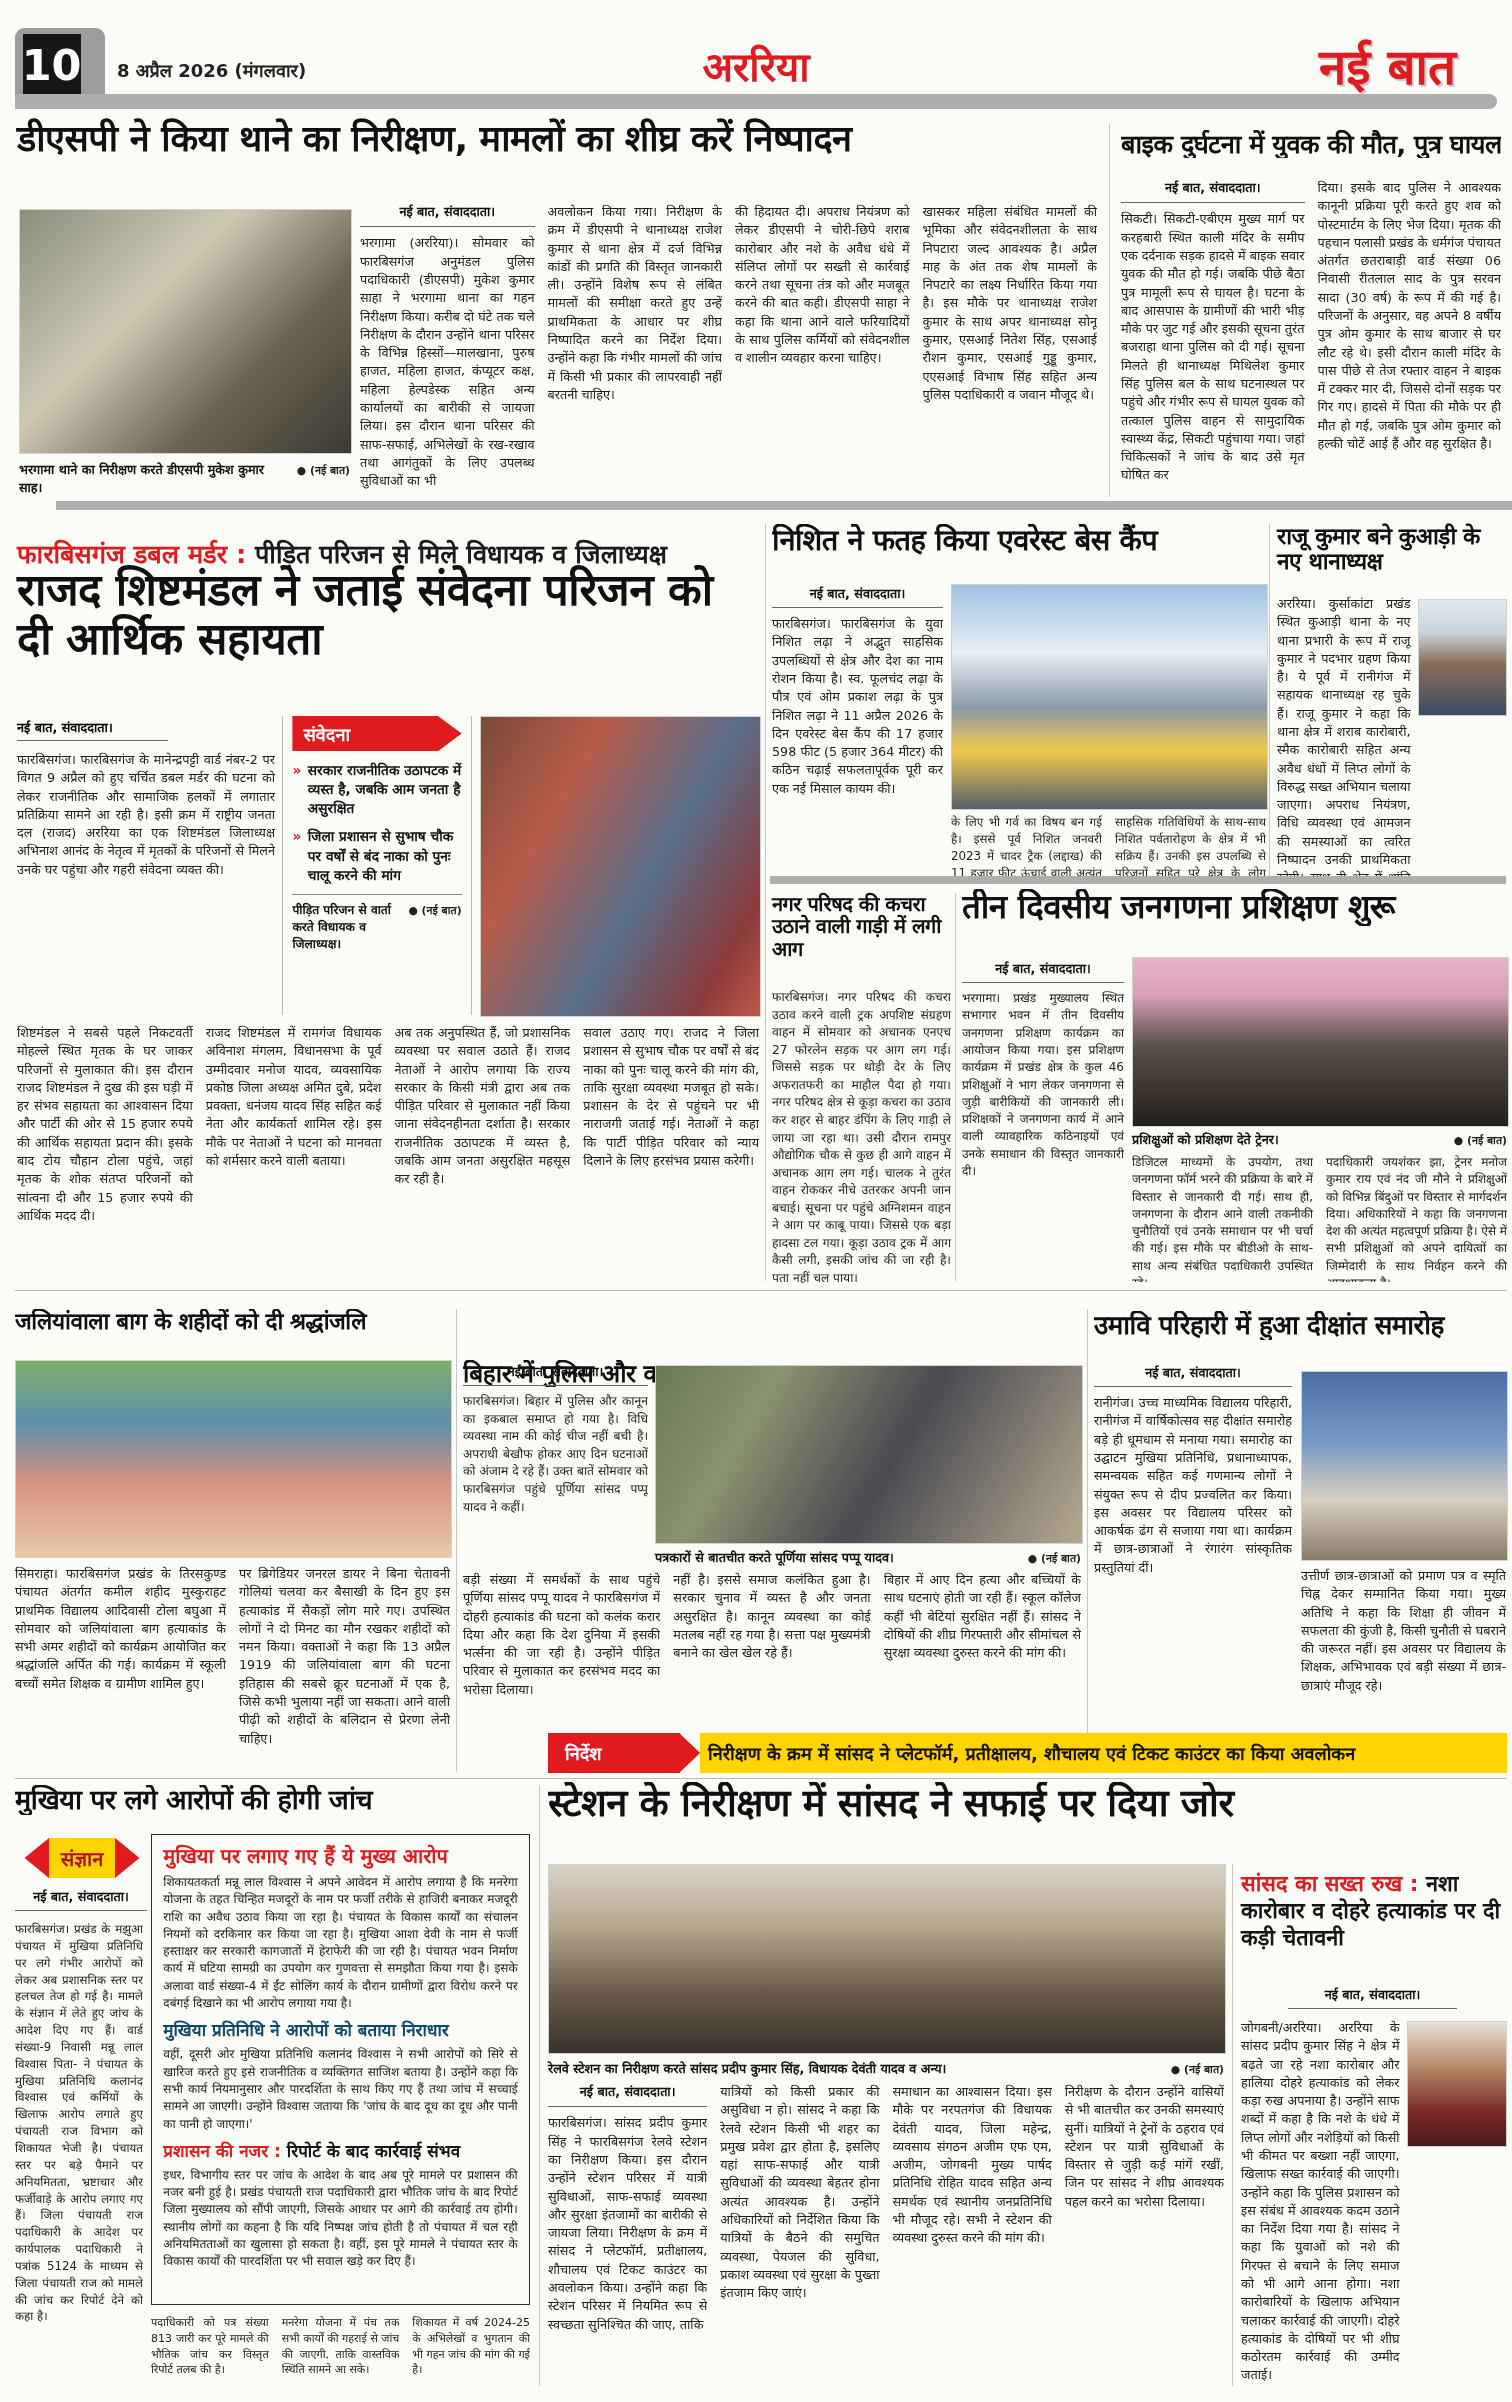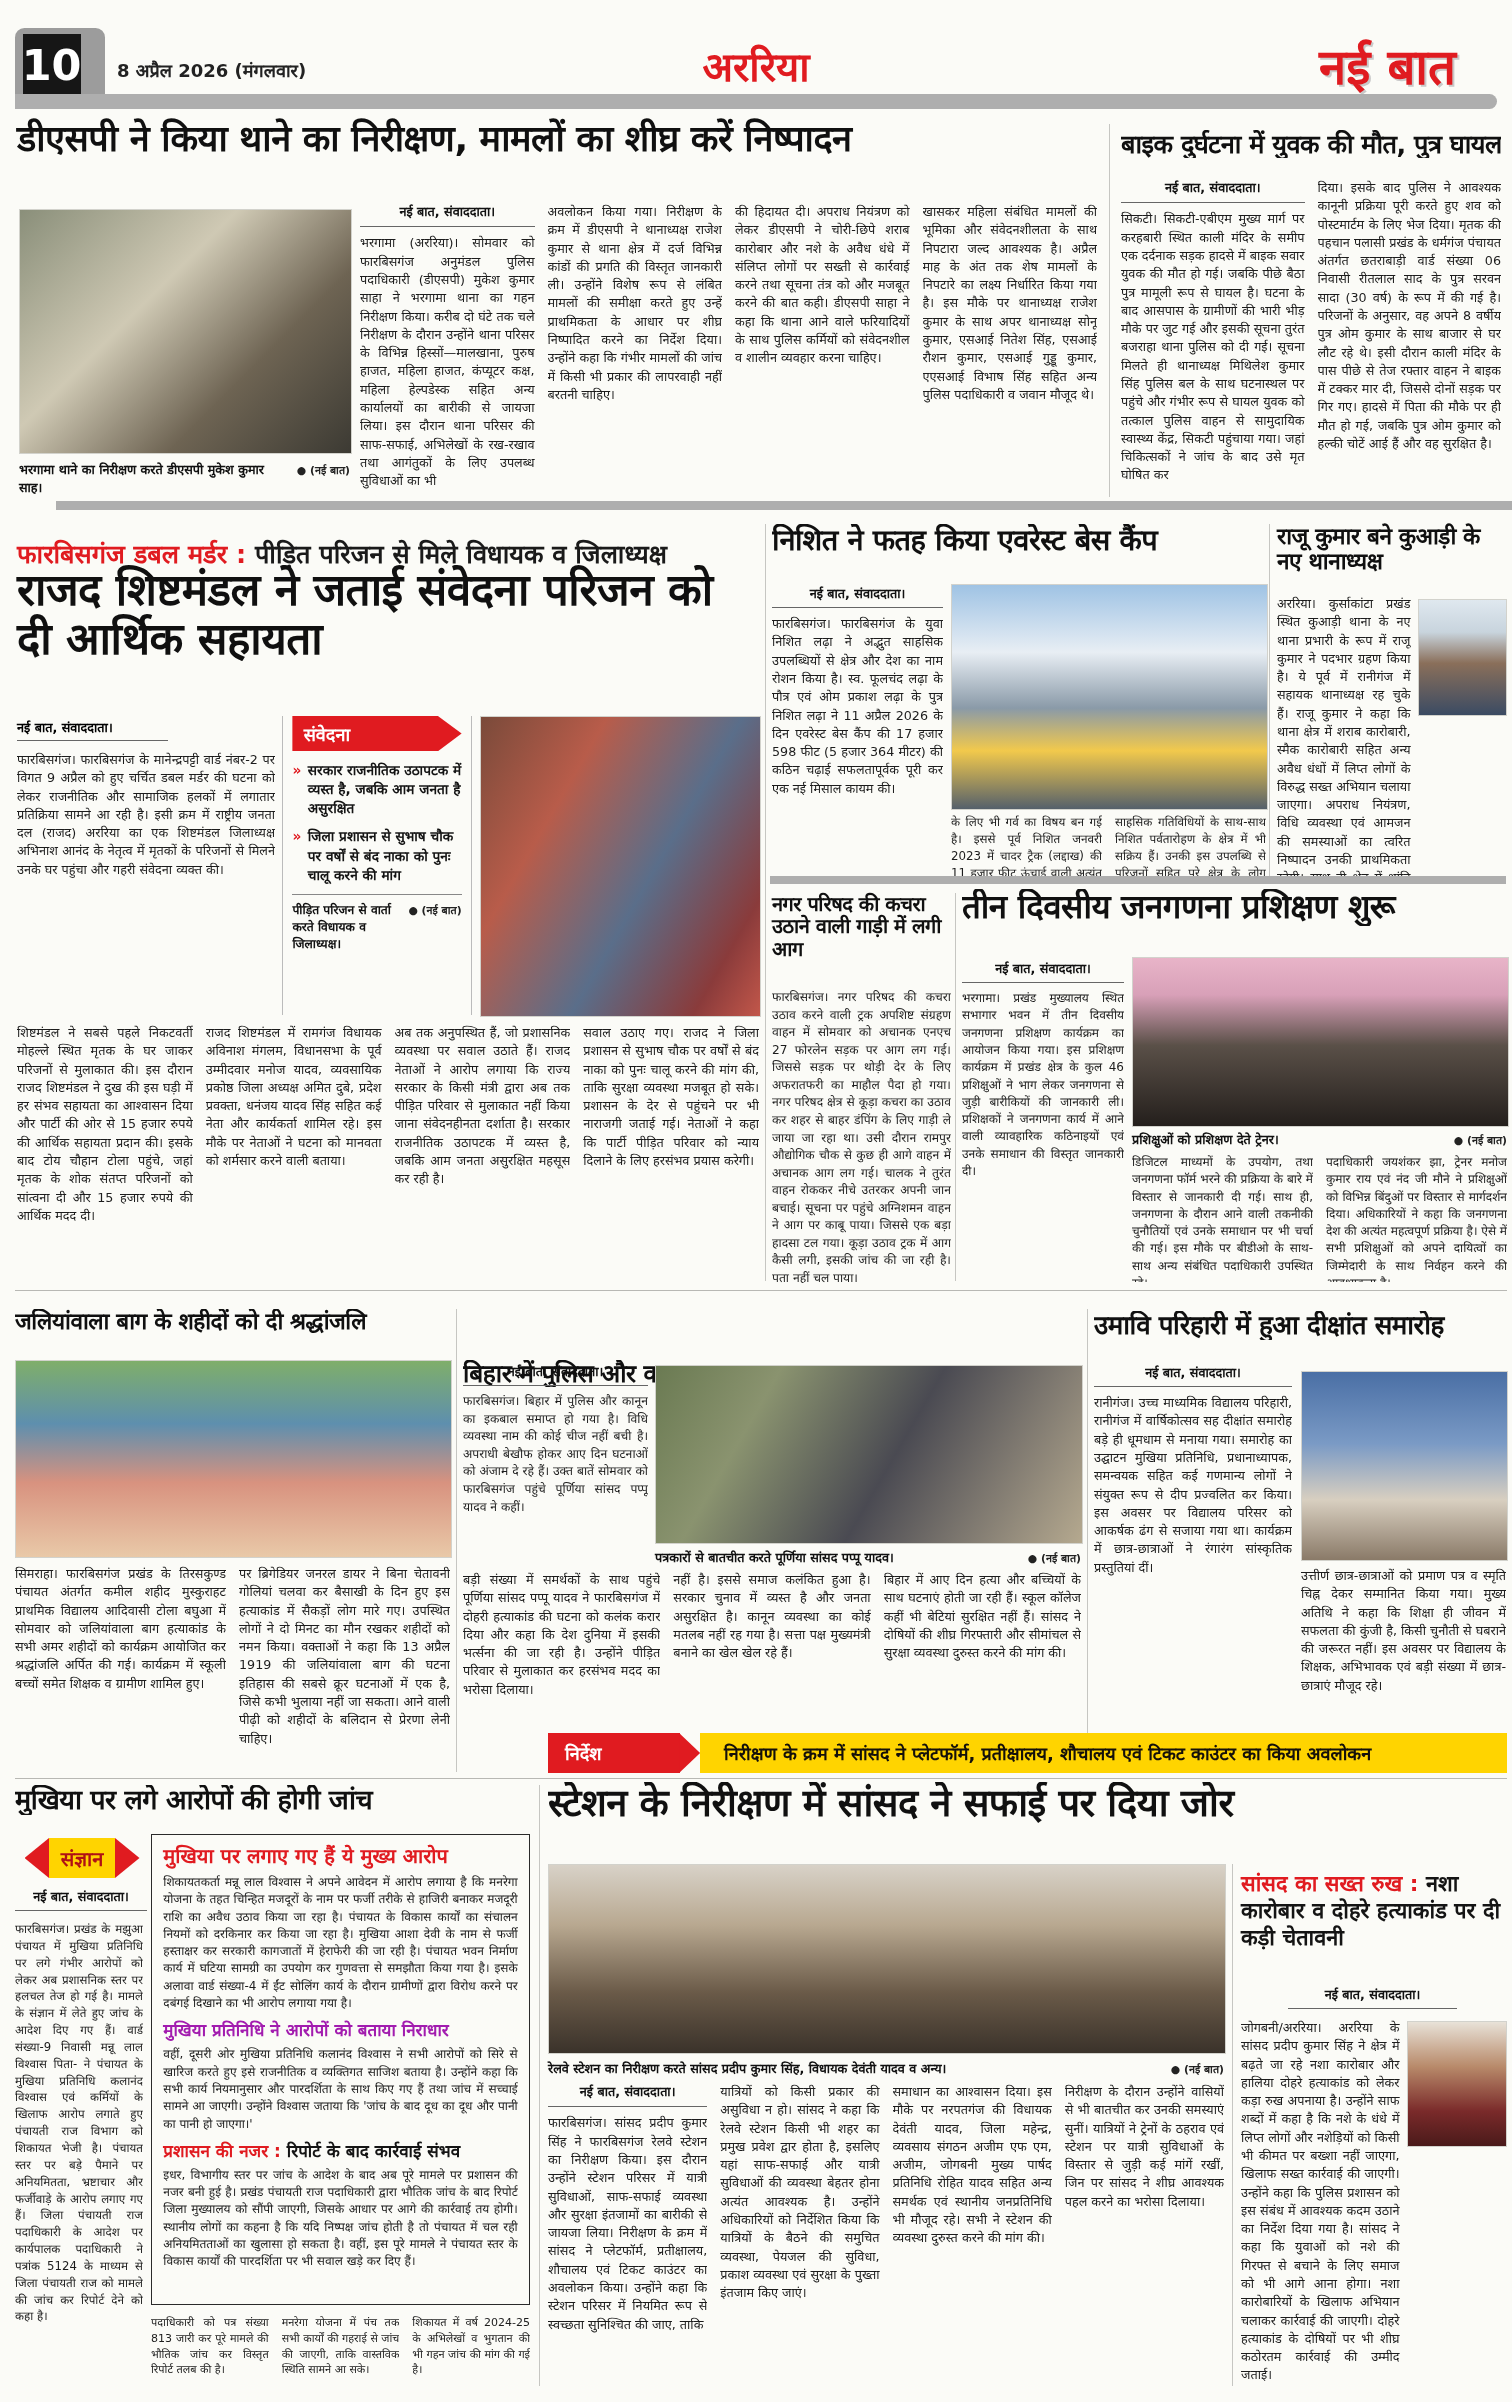--- a/index.html
+++ b/index.html
@@ -36,21 +36,21 @@
   .badge .chevL{clip-path:polygon(100% 0,0 50%,100% 100%);}
   .badge .chevR{clip-path:polygon(0 0,100% 50%,0 100%);}
   .badge .mid{flex:1;background:#ffd400;display:flex;align-items:center;justify-content:center;
               font-weight:bold;font-size:20px;color:#b01015;}
   
   .strip{display:flex;height:40px;}
   .strip .lab{background:#e01b20;color:#fff;font-weight:bold;font-size:18px;display:flex;
               align-items:center;padding:0 17px;width:132px;box-sizing:border-box;}
   .strip .arr{width:21px;background:#e01b20;clip-path:polygon(0 0,100% 50%,0 100%);margin-left:-0.9px;}
   .strip .txt{flex:1;background:#ffd400;color:#14100a;font-weight:bold;font-size:18px;
-              display:flex;align-items:center;padding:0 24px;}
+              display:flex;align-items:center;padding:0 8px;}
   .boxed{border:1.9px solid #2a2a2a;box-sizing:border-box;padding:9.4px 11.3px;}
   .subhead{font-weight:bold;line-height:1.2;margin-bottom:5.6px;}
 </style>
 </head>
 <body>
 
 <div class="page">
 
   <div class="abs pg-tab" style="left:15px;top:28px;width:90px;height:75px;"></div>
   <div class="abs pg-no" style="left:22.6px;top:34px;width:58px;height:62px;text-align:right;">10</div>
@@ -210,21 +210,21 @@
     <span class="chev chevL"></span>
     <span class="mid">संज्ञान</span>
     <span class="chev chevR"></span>
   </div>
   <div class="abs byline" style="left:15px;top:1887px;width:132px;">नई बात, संवाददाता।</div>
   <div class="abs bt" style="left:15px;top:1921px;width:128px;height:465px;font-size:11.7px;">फारबिसगंज। प्रखंड के मझुआ पंचायत में मुखिया प्रतिनिधि पर लगे गंभीर आरोपों को लेकर अब प्रशासनिक स्तर पर हलचल तेज हो गई है। मामले के संज्ञान में लेते हुए जांच के आदेश दिए गए हैं। वार्ड संख्या-9 निवासी मन्नू लाल विश्वास पिता- ने पंचायत के मुखिया प्रतिनिधि कलानंद विश्वास एवं कर्मियों के खिलाफ आरोप लगाते हुए पंचायती राज विभाग को शिकायत भेजी है। पंचायत स्तर पर बड़े पैमाने पर अनियमितता, भ्रष्टाचार और फर्जीवाड़े के आरोप लगाए गए हैं। जिला पंचायती राज पदाधिकारी के आदेश पर कार्यपालक पदाधिकारी ने पत्रांक 5124 के माध्यम से जिला पंचायती राज को मामले की जांच कर रिपोर्ट देने को कहा है।</div>
 
   <div class="abs boxed" style="left:151px;top:1834px;width:379px;height:471px;">
     <div class="subhead red" style="font-size:20px;">मुखिया पर लगाए गए हैं ये मुख्य आरोप</div>
     <div class="bt" style="font-size:12px;height:139px;">शिकायतकर्ता मन्नू लाल विश्वास ने अपने आवेदन में आरोप लगाया है कि मनरेगा योजना के तहत चिन्हित मजदूरों के नाम पर फर्जी तरीके से हाजिरी बनाकर मजदूरी राशि का अवैध उठाव किया जा रहा है। पंचायत के विकास कार्यों का संचालन नियमों को दरकिनार कर किया जा रहा है। मुखिया आशा देवी के नाम से फर्जी हस्ताक्षर कर सरकारी कागजातों में हेराफेरी की जा रही है। पंचायत भवन निर्माण कार्य में घटिया सामग्री का उपयोग कर गुणवत्ता से समझौता किया गया है। इसके अलावा वार्ड संख्या-4 में ईंट सोलिंग कार्य के दौरान ग्रामीणों द्वारा विरोध करने पर दबंगई दिखाने का भी आरोप लगाया गया है।</div>
-    <div class="subhead" style="font-size:17px;color:#a21caf;margin-top:7.5px;">मुखिया प्रतिनिधि ने आरोपों को बताया निराधार</div>
+    <div class="subhead" style="font-size:17px;color:#0c4a6e;margin-top:7.5px;">मुखिया प्रतिनिधि ने आरोपों को बताया निराधार</div>
     <div class="bt" style="font-size:12px;height:87px;">वहीं, दूसरी ओर मुखिया प्रतिनिधि कलानंद विश्वास ने सभी आरोपों को सिरे से खारिज करते हुए इसे राजनीतिक व व्यक्तिगत साजिश बताया है। उन्होंने कहा कि सभी कार्य नियमानुसार और पारदर्शिता के साथ किए गए हैं तथा जांच में सच्चाई सामने आ जाएगी। उन्होंने विश्वास जताया कि 'जांच के बाद दूध का दूध और पानी का पानी हो जाएगा।'</div>
     <div class="subhead" style="font-size:17px;margin-top:7.5px;">
       <span class="red">प्रशासन की नजर :</span>
       <span style="color:#141414;">रिपोर्ट के बाद कार्रवाई संभव</span>
     </div>
     <div class="bt" style="font-size:12px;height:113px;">इधर, विभागीय स्तर पर जांच के आदेश के बाद अब पूरे मामले पर प्रशासन की नजर बनी हुई है। प्रखंड पंचायती राज पदाधिकारी द्वारा भौतिक जांच के बाद रिपोर्ट जिला मुख्यालय को सौंपी जाएगी, जिसके आधार पर आगे की कार्रवाई तय होगी। स्थानीय लोगों का कहना है कि यदि निष्पक्ष जांच होती है तो पंचायत में चल रही अनियमितताओं का खुलासा हो सकता है। वहीं, इस पूरे मामले ने पंचायत स्तर के विकास कार्यों की पारदर्शिता पर भी सवाल खड़े कर दिए हैं।</div>
   </div>
   <div class="abs cols" style="left:151px;top:2315px;width:379px;height:72px;">
     <div class="bt" style="font-size:11px;">पदाधिकारी को पत्र संख्या 813 जारी कर पूरे मामले की भौतिक जांच कर विस्तृत रिपोर्ट तलब की है।</div>
     <div class="bt" style="font-size:11px;">मनरेगा योजना में पंच तक सभी कार्यों की गहराई से जांच की जाएगी, ताकि वास्तविक स्थिति सामने आ सके।</div>

